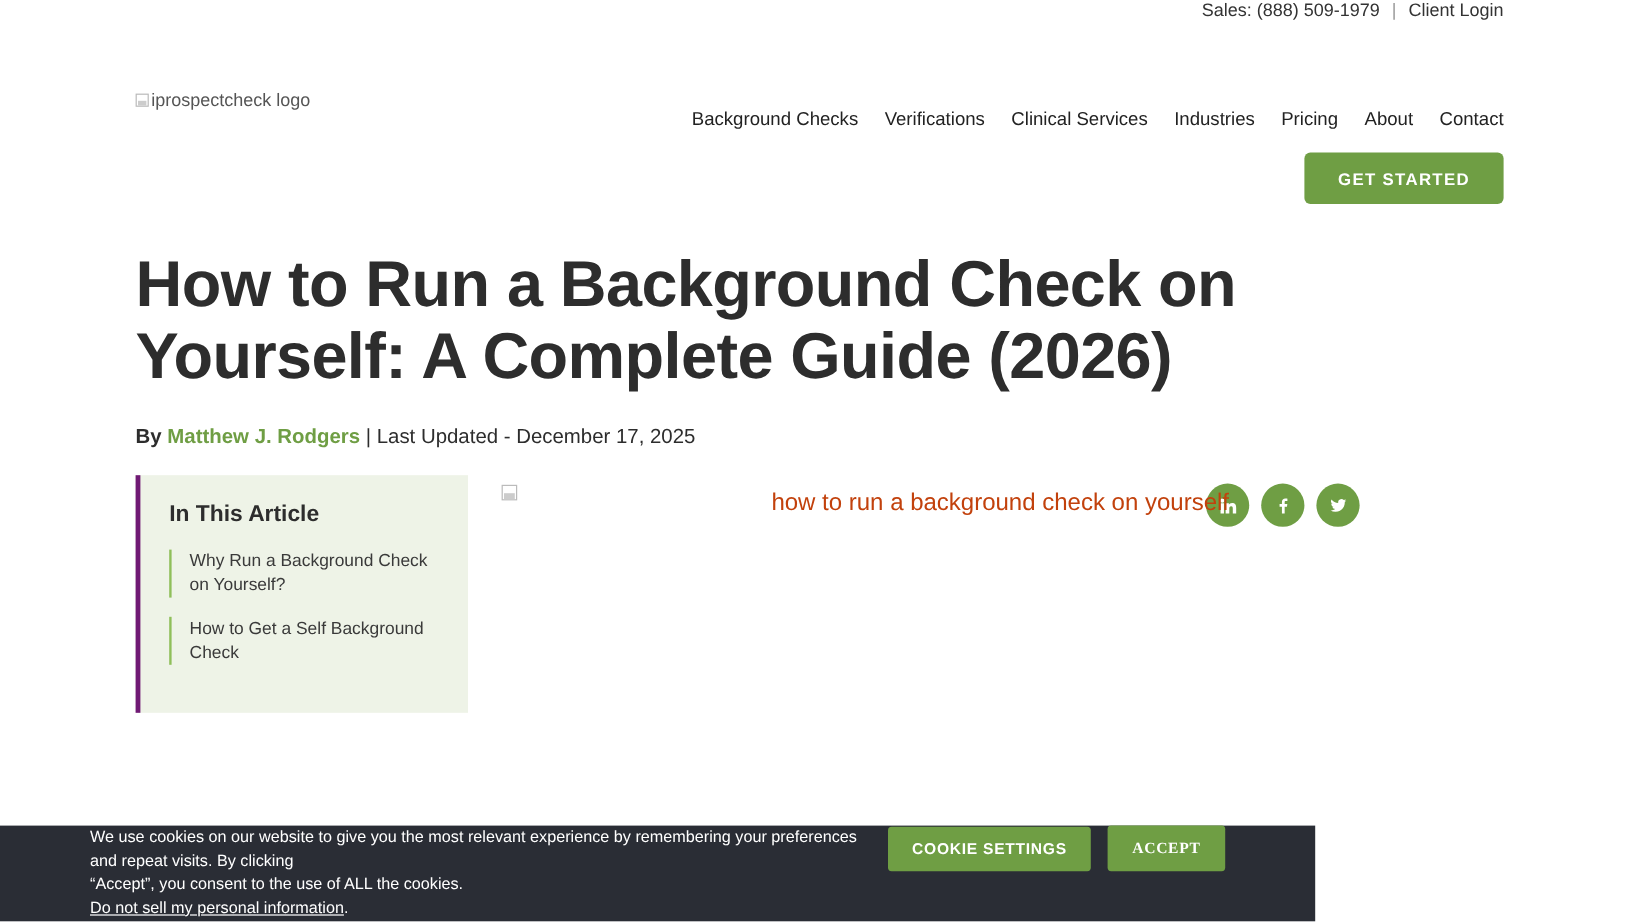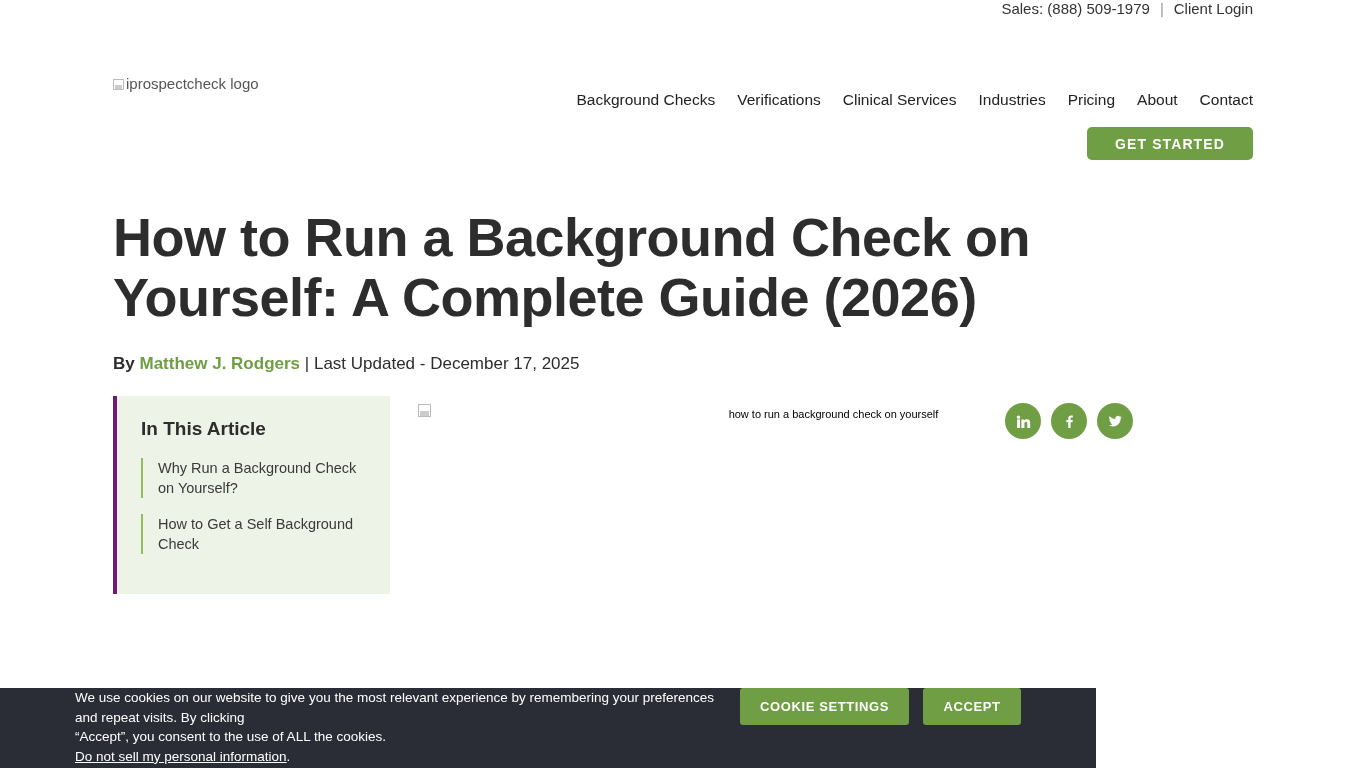--- a/index.html
+++ b/index.html
@@ -89,21 +89,21 @@
     text-decoration: none;
     cursor: pointer;
     white-space: nowrap;
   }
 
   .cta-button {
     position: absolute;
     right: 113px;
     top: 110px;
     width: 166px;
-    height: 33px;
+    height: 43px;
     background: #6f9e44;
     color: #ffffff;
     border: none;
     border-radius: 5px;
     font-size: 14px;
     font-weight: bold;
     letter-spacing: 1.1px;
     cursor: pointer;
     font-family: "Liberation Sans", sans-serif;
   }
@@ -198,22 +198,22 @@
     color: #3a3a3a;
     cursor: pointer;
   }
 
   .article-figure {
     flex: 1;
     padding-top: 4px;
     position: relative;
   }
   .figure-alt {
-    font-size: 11px;
-    color: #000000;
+    font-size: 20px;
+    color: #c2410c;
     text-align: center;
     padding-top: 8px;
   }
   .figure-broken {
     position: absolute;
     left: 4px;
     top: 8px;
     width: 13px;
     height: 13px;
     border: 1px solid #bbbbbb;
@@ -264,21 +264,21 @@
     border-radius: 3px;
     font-size: 13px;
     font-weight: bold;
     letter-spacing: 0.6px;
     padding: 11px 20px;
     cursor: pointer;
     font-family: "Liberation Sans", sans-serif;
     white-space: nowrap;
   }
   .cookie-btn.settings { min-width: 161px; }
-  .cookie-btn.accept { min-width: 98px; }
+  .cookie-btn.accept { min-width: 98px; font-family: Liberation Serif, serif; }
 </style>
 </head>
 <body>
 
 <div class="page">
 
   <div class="utility-bar">
     <span class="sales">Sales: (888) 509-1979</span>
     <span class="divider">|</span>
     <a class="client-login">Client Login</a>

